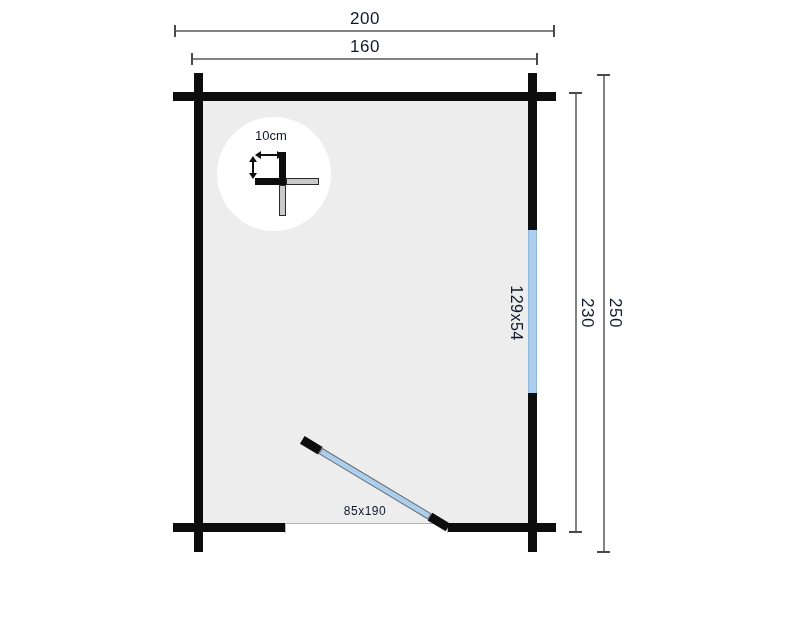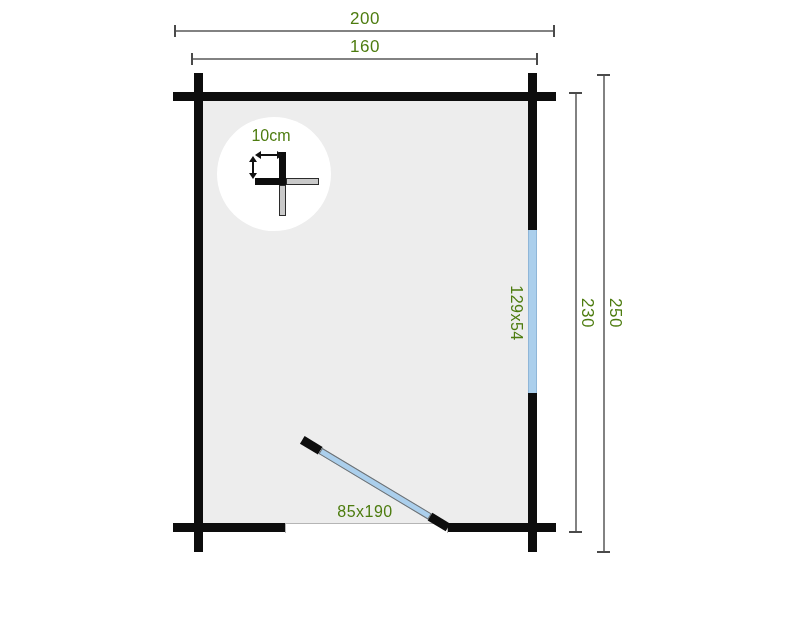--- a/index.html
+++ b/index.html
@@ -1,18 +1,18 @@
 <!DOCTYPE html>
 <html><head>
 <meta charset="utf-8">
 <style>
   html,body { margin:0; padding:0; background:#ffffff; }
   .canvas {
     position:relative; width:800px; height:622px; background:#ffffff;
-    font-family:"Liberation Sans", sans-serif; color:#4d7c0f; overflow:hidden;
+    font-family:"Liberation Sans", sans-serif; color:#0f172a; overflow:hidden;
   }
   .wall { position:absolute; background:#0d0d0d; }
   .floor { position:absolute; background:#ededed; }
   .dimline-h { position:absolute; height:2px; background:#828282; }
   .dimline-v { position:absolute; width:2px; background:#828282; }
   .tick-v { position:absolute; width:2px; height:12px; background:#4a4a4a; }
   .tick-h { position:absolute; width:13px; height:2px; background:#4a4a4a; }
   .dimlabel {
     position:absolute; font-size:17px; line-height:17px; text-align:center;
     letter-spacing:0.5px; white-space:nowrap;
@@ -42,21 +42,21 @@
   }
   .bar-black { position:absolute; background:#0d0d0d; }
   .bar-gray  { position:absolute; background:#c9c9c9; border:1px solid #2b2b2b; box-sizing:border-box; }
   .arrow-line-h { position:absolute; height:2px; background:#111; }
   .arrow-line-v { position:absolute; width:2px; background:#111; }
   .ah { position:absolute; width:0; height:0; }
   .ah-left  { border-top:4px solid transparent; border-bottom:4px solid transparent; border-right:6px solid #111; }
   .ah-right { border-top:4px solid transparent; border-bottom:4px solid transparent; border-left:6px solid #111; }
   .ah-up    { border-left:4px solid transparent; border-right:4px solid transparent; border-bottom:6px solid #111; }
   .ah-down  { border-left:4px solid transparent; border-right:4px solid transparent; border-top:6px solid #111; }
-  .detail-label { position:absolute; font-size:16px; line-height:13px; }
+  .detail-label { position:absolute; font-size:13px; line-height:13px; }
 </style>
 </head>
 <body>
 
 <div class="canvas">
 
   <div class="dimline-h" style="left:175px; top:30px; width:379px;"></div>
   <div class="tick-v" style="left:174px; top:25px;"></div>
   <div class="tick-v" style="left:553px; top:25px;"></div>
   <div class="dimlabel hlabel" style="left:365px; top:18px;">200</div>
@@ -82,21 +82,21 @@
   <div class="wall" style="left:194px; top:73px; width:9px; height:479px;"></div>
   <div class="wall" style="left:528px; top:73px; width:9px; height:157px;"></div>
   <div class="wall" style="left:528px; top:393px; width:9px; height:159px;"></div>
   <div class="wall" style="left:173px; top:523px; width:112px; height:9px;"></div>
   <div class="wall" style="left:448px; top:523px; width:108px; height:9px;"></div>
 
   <div class="window-bar" style="left:528px; top:230px; width:9px; height:163px;"></div>
   <div class="dimlabel vlabel" style="left:516px; top:313px; font-size:16px;">129x54</div>
 
   <div class="door-opening" style="left:285px; top:523px; width:163px; height:10px;"></div>
-  <div class="dimlabel hlabel" style="left:365px; top:511px; font-size:16px;">85x190</div>
+  <div class="dimlabel hlabel" style="left:365px; top:511px; font-size:12px;">85x190</div>
   <div class="door-leaf">
     <div class="leaf-cap"></div>
     <div class="leaf-glass"></div>
     <div class="leaf-cap"></div>
   </div>
 
   <div class="callout"></div>
   <div class="detail-label hlabel" style="left:271px; top:135px; position:absolute; transform:translate(-50%,-50%);">10cm</div>
 
   <div class="bar-black" style="left:279px; top:152px; width:7px; height:33px;"></div>

